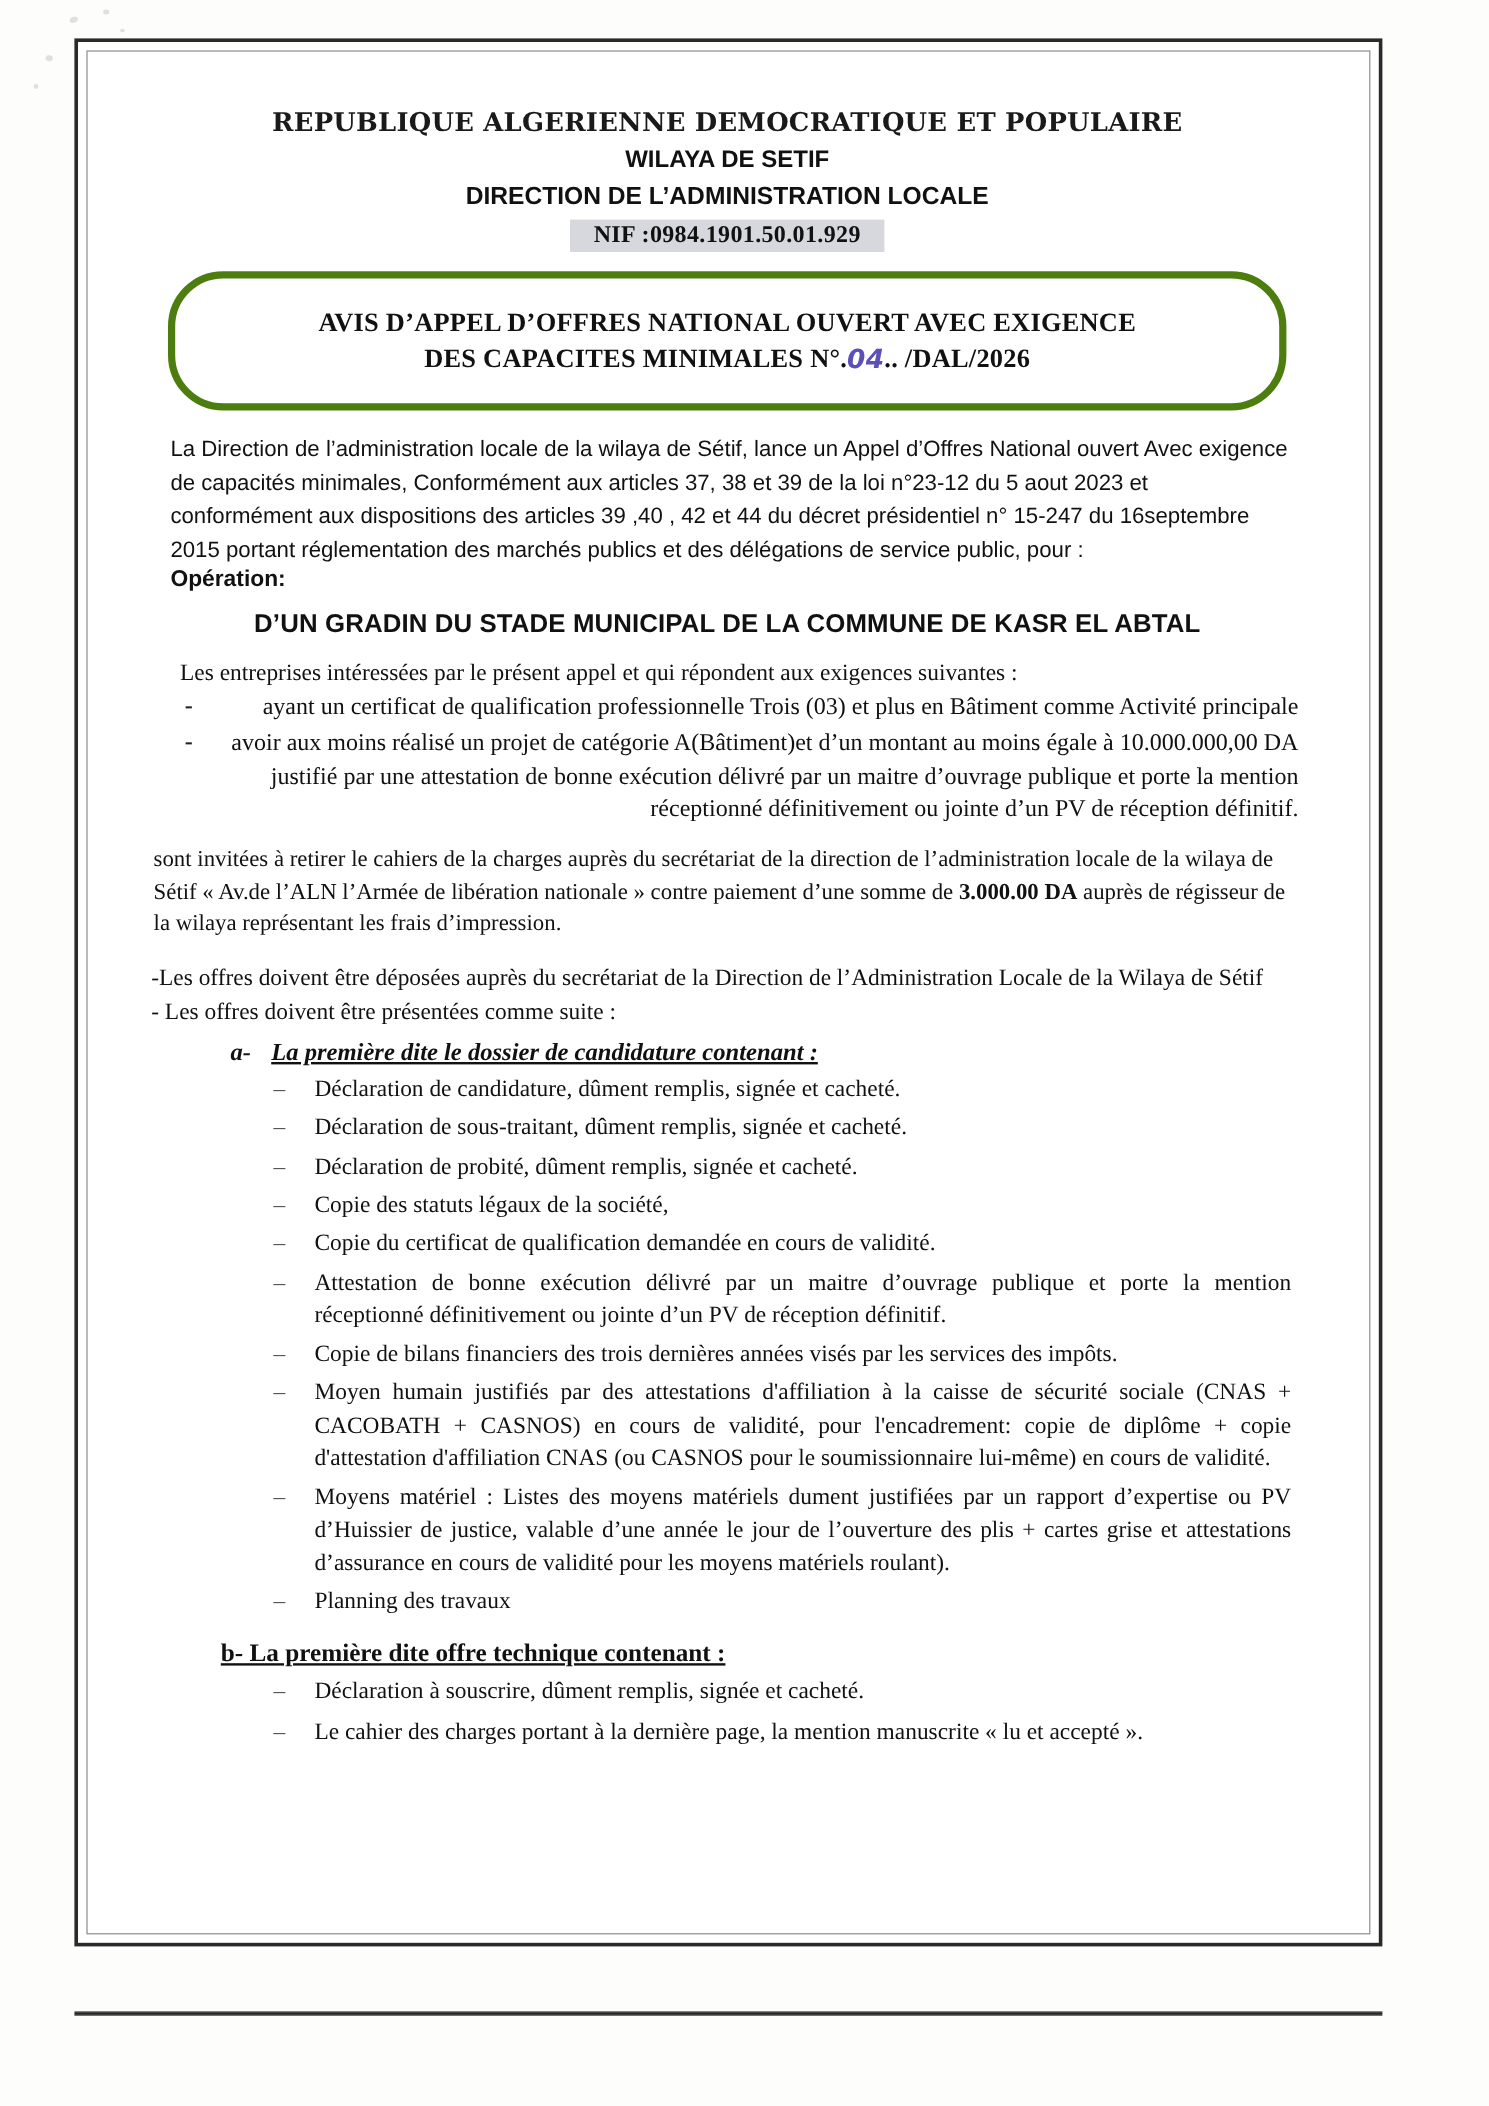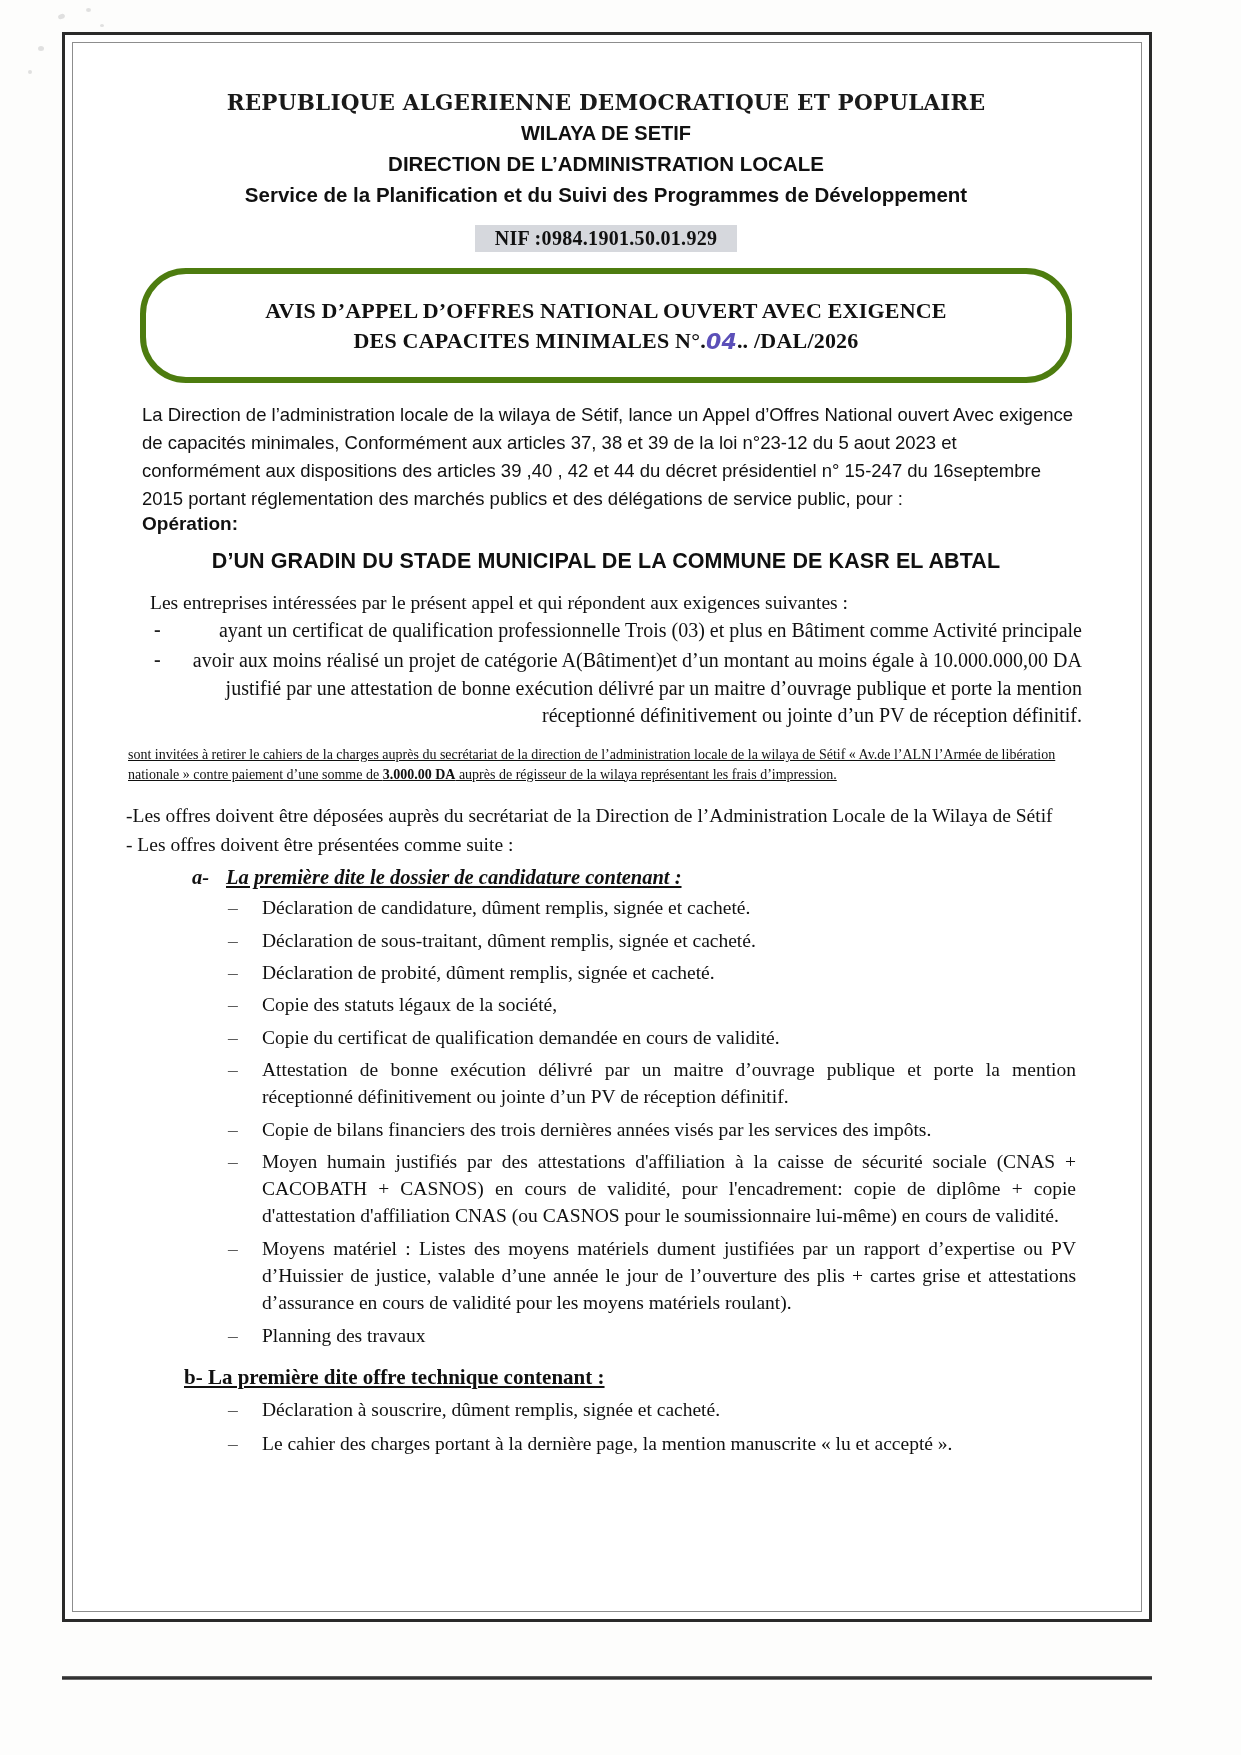--- a/index.html
+++ b/index.html
@@ -186,25 +186,24 @@
     content: "-";
     position: absolute;
     left: -24px;
     top: -1px;
     color: #222;
     font-weight: bold;
   }
 
   .mid-para {
     font-family: "Liberation Serif", serif;
-    font-size: 14px;
+    font-size: 19px;
     line-height: 1.4;
     margin: 16px 2px 0 2px;
     text-align: left;
-    text-decoration: underline;
   }
 
   .offers-block {
     font-family: "Liberation Serif", serif;
     font-size: 19.5px;
     line-height: 1.42;
     margin: 18px 0 0 0;
   }
   .offers-block div { margin-bottom: 1px; }
 
@@ -297,21 +296,20 @@
 
   <div class="doc-frame-outer"></div>
   <div class="doc-frame-inner"></div>
 
   <div class="doc-body">
 
     <div class="hdr">
       <div class="hdr-l1">REPUBLIQUE ALGERIENNE DEMOCRATIQUE ET POPULAIRE</div>
       <div class="hdr-l2">WILAYA DE SETIF</div>
       <div class="hdr-l3">DIRECTION DE L’ADMINISTRATION LOCALE</div>
-      <div class="hdr-l4">Service de la Planification et du Suivi des Programmes de Développement</div>
     </div>
 
     <div class="nif-wrap">
       <span class="nif">NIF :0984.1901.50.01.929</span>
     </div>
 
     <div class="title-box">
       <div class="title-line">AVIS D’APPEL D’OFFRES NATIONAL OUVERT AVEC EXIGENCE</div>
       <div class="title-line">
         <span>DES CAPACITES MINIMALES N°.</span><span class="handwritten">04</span><span>.. /DAL/2026</span>

